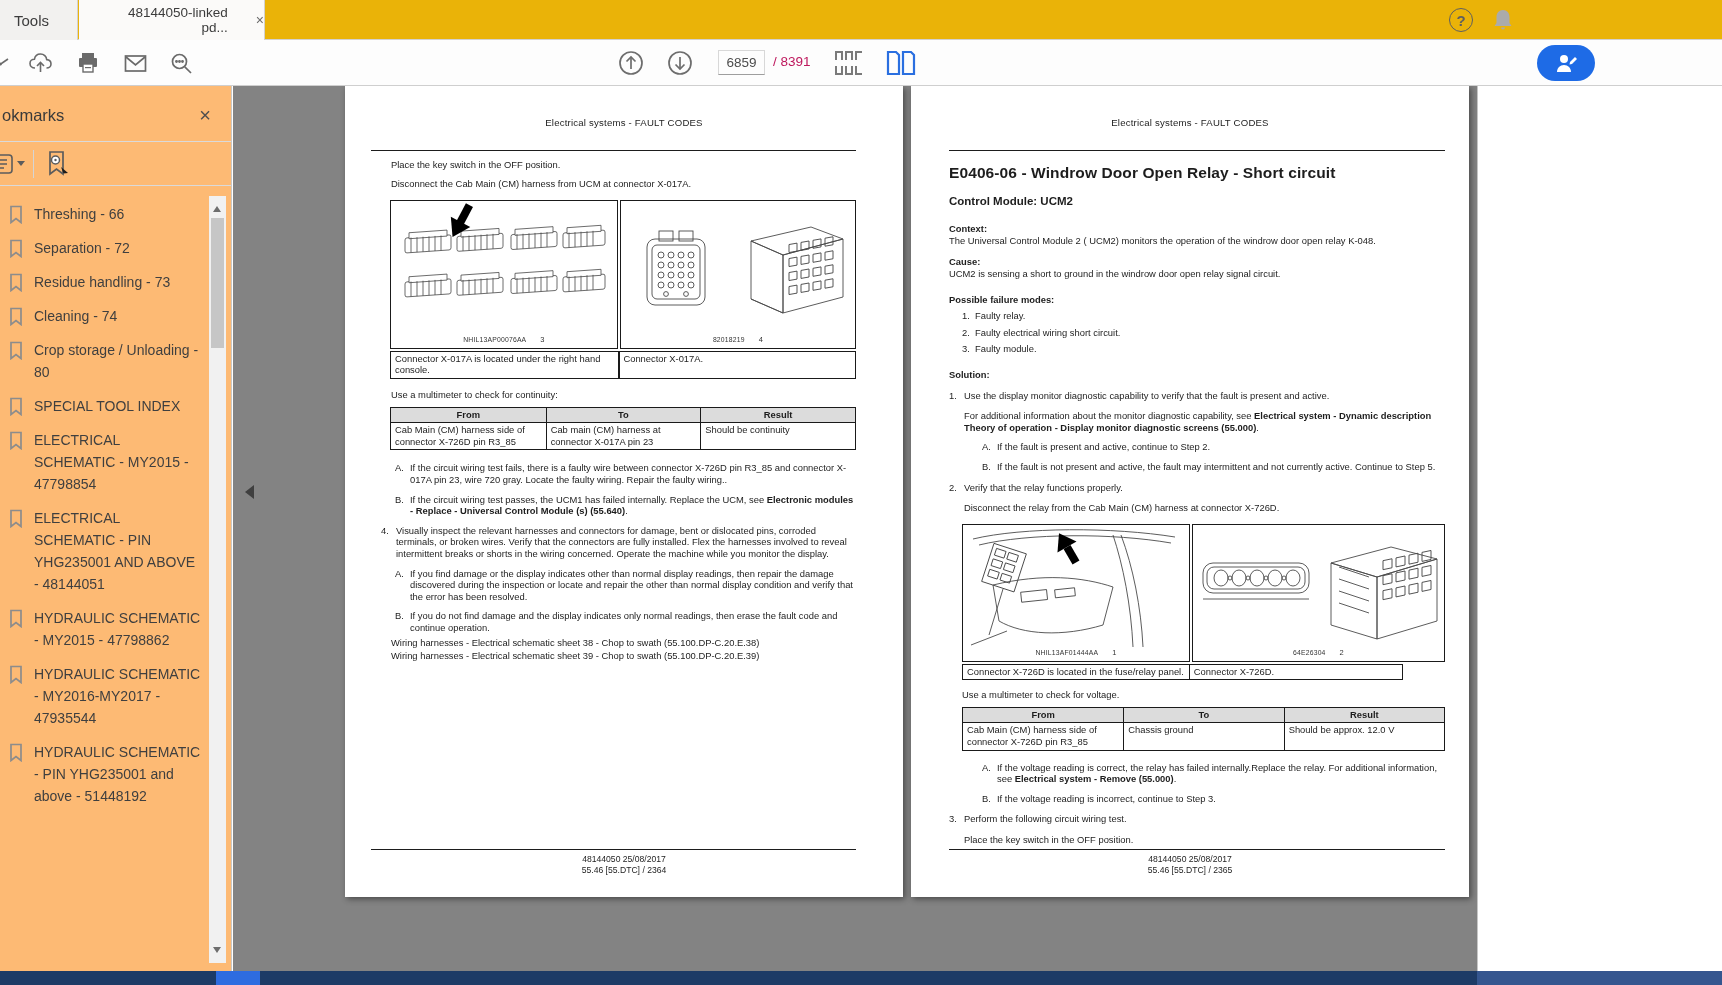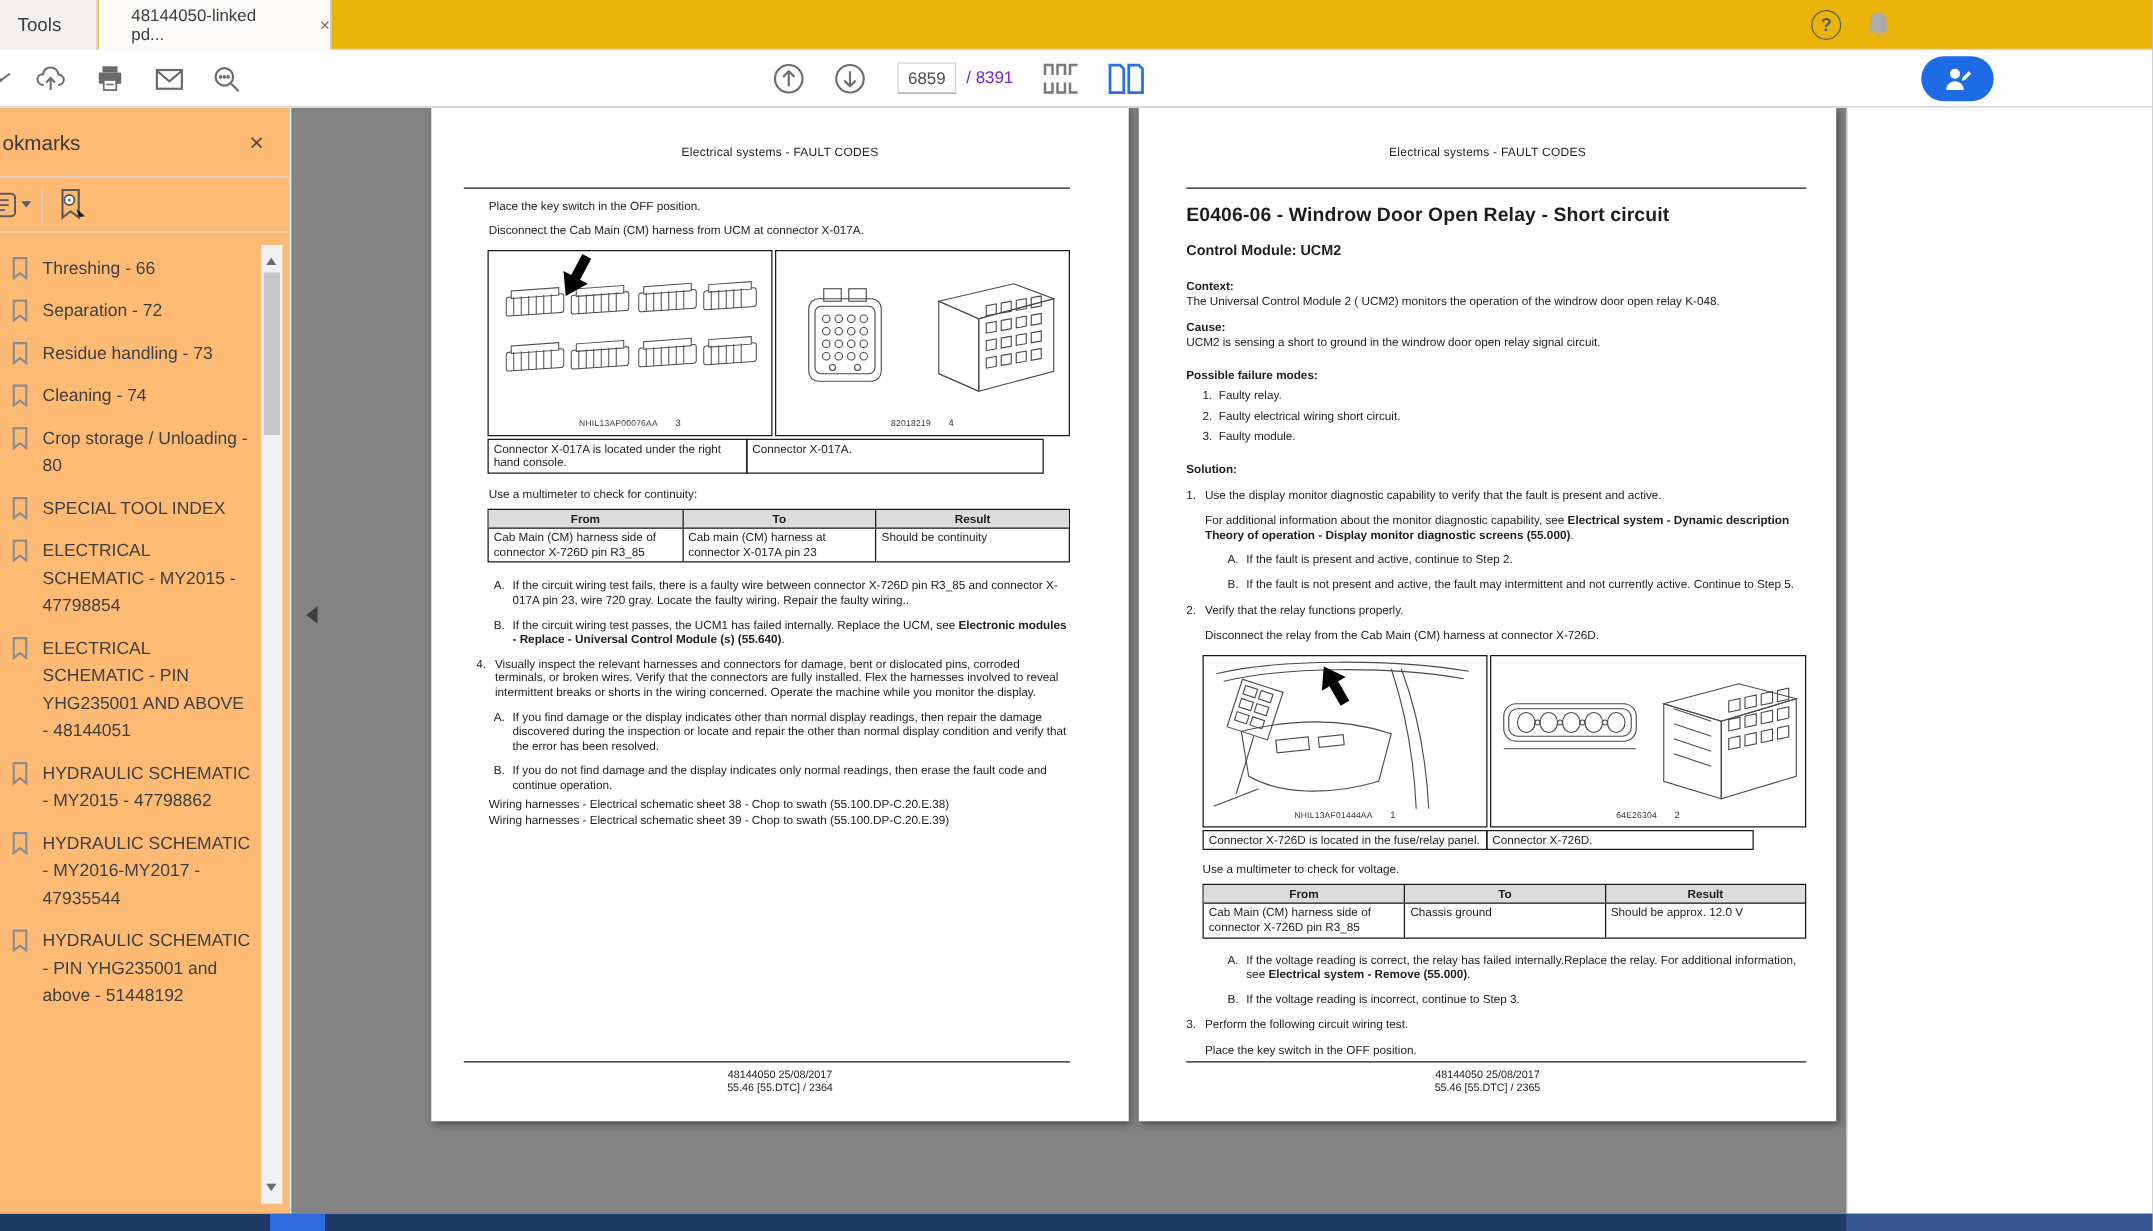--- a/index.html
+++ b/index.html
@@ -2,30 +2,30 @@
 <html><head>
 <meta charset="utf-8">
 <style>
   * { margin:0; padding:0; box-sizing:border-box; }
   html,body { width:1722px; height:985px; overflow:hidden; }
   body { font-family:"Liberation Sans",sans-serif; background:#fff; position:relative; color:#222; }
 
   
   .tabbar { position:absolute; left:0; top:0; right:0; height:40px; background:#eab308; border-bottom:1px solid #d3d1cf; z-index:5; }
   .tab-tools { position:absolute; left:0; top:0; width:78px; height:40px; background:#f2f1ef; border-right:1px solid #d3d1cf; display:flex; align-items:center; padding-left:14px; font-size:15px; color:#3c3c3c; }
-  .tab-doc { position:absolute; left:79px; top:0; width:186px; height:40px; background:#fbfaf9; border-right:1px solid #d3d1cf; display:flex; align-items:center; gap:28px; padding-left:26px; font-size:13.5px; color:#3c3c3c; }
+  .tab-doc { position:absolute; left:79px; top:0; width:186px; height:40px; background:#fbfaf9; border-right:1px solid #d3d1cf; display:flex; align-items:center; gap:28px; padding-left:26px; font-size:13.5px; color:#3c3c3c;text-align:right; }
   .tab-close { color:#6b6b6b; font-size:14px; cursor:pointer; }
   .icon-help { position:absolute; left:1449px; top:8px; width:24px; height:24px; border:1.7px solid #5f5f5f; border-radius:50%; color:#5f5f5f; font-size:15px; font-weight:bold; display:flex; align-items:center; justify-content:center; }
   .icon-bell { position:absolute; left:1492px; top:8px; }
 
   
   .toolbar { position:absolute; left:0; top:40px; right:0; height:46px; background:#fdfdfd; border-bottom:1px solid #cfcfcf; z-index:5; }
   .tb { position:absolute; top:9px; width:28px; height:28px; display:flex; align-items:center; justify-content:center; }
   .pagebox { position:absolute; left:718px; top:10px; width:47px; height:25px; border:1px solid #d8d8d8; border-bottom:1px solid #9e9e9e; background:#fdfdfd; font-size:13.5px; color:#4c4c4c; text-align:center; font-family:"Liberation Sans",sans-serif; }
-  .pagetotal { position:absolute; left:773px; top:14px; font-size:13.5px; color:#6d28d9; }
+  .pagetotal { position:absolute; left:773px; top:14px; font-size:13.5px; color:#be185d; }
   .tb-frag { position:absolute; left:-4px; top:16px; }
   .pill { position:absolute; left:1537px; top:5px; width:58px; height:36px; border-radius:18px; background:#1e6be6; display:flex; align-items:center; justify-content:center; }
 
   
   .sidebar { position:absolute; left:0; top:86px; width:232px; bottom:14px; background:#fdba74; border-right:1px solid #c9c9c9; z-index:4; }
   .sb-title { position:absolute; left:2px; top:20px; font-size:16.5px; color:#3a3a3a; }
   .sb-close { position:absolute; right:20px; top:18px; font-size:20px; color:#4f4f4f; font-weight:300; cursor:pointer; }
   .sb-div1 { position:absolute; left:0; right:0; top:55px; border-top:1px solid #dadada; }
   .sb-tools { position:absolute; left:0; top:56px; right:0; height:44px; border-bottom:1px solid #dadada; }
   .sb-sep { position:absolute; left:33px; top:8px; height:28px; border-left:1px solid #d5d5d5; }
@@ -407,21 +407,21 @@
                   <rect x="72" y="76" width="8" height="8" transform="skewY(-10)"></rect>
                   <rect x="84" y="76" width="8" height="8" transform="skewY(-10)"></rect>
               </g>
               <path d="M10 80l32 14"></path>
             </g>
           </svg>
           <div class="figref"><span>82018219</span><span class="no">4</span></div>
         </div>
       </div>
       <div class="caprow">
-        <div class="capcell" style="width:208px">Connector X-017A is located under the right hand console.</div>
+        <div class="capcell" style="width:230px">Connector X-017A is located under the right hand console.</div>
         <div class="capcell" style="width:238px">Connector X-017A.</div>
       </div>
     </div>
 
     <p class="p" style="margin-top:10px">Use a multimeter to check for continuity:</p>
 
     <div class="dtable">
       <div class="dthead">
         <div class="dc">From</div>
         <div class="dc">To</div>

